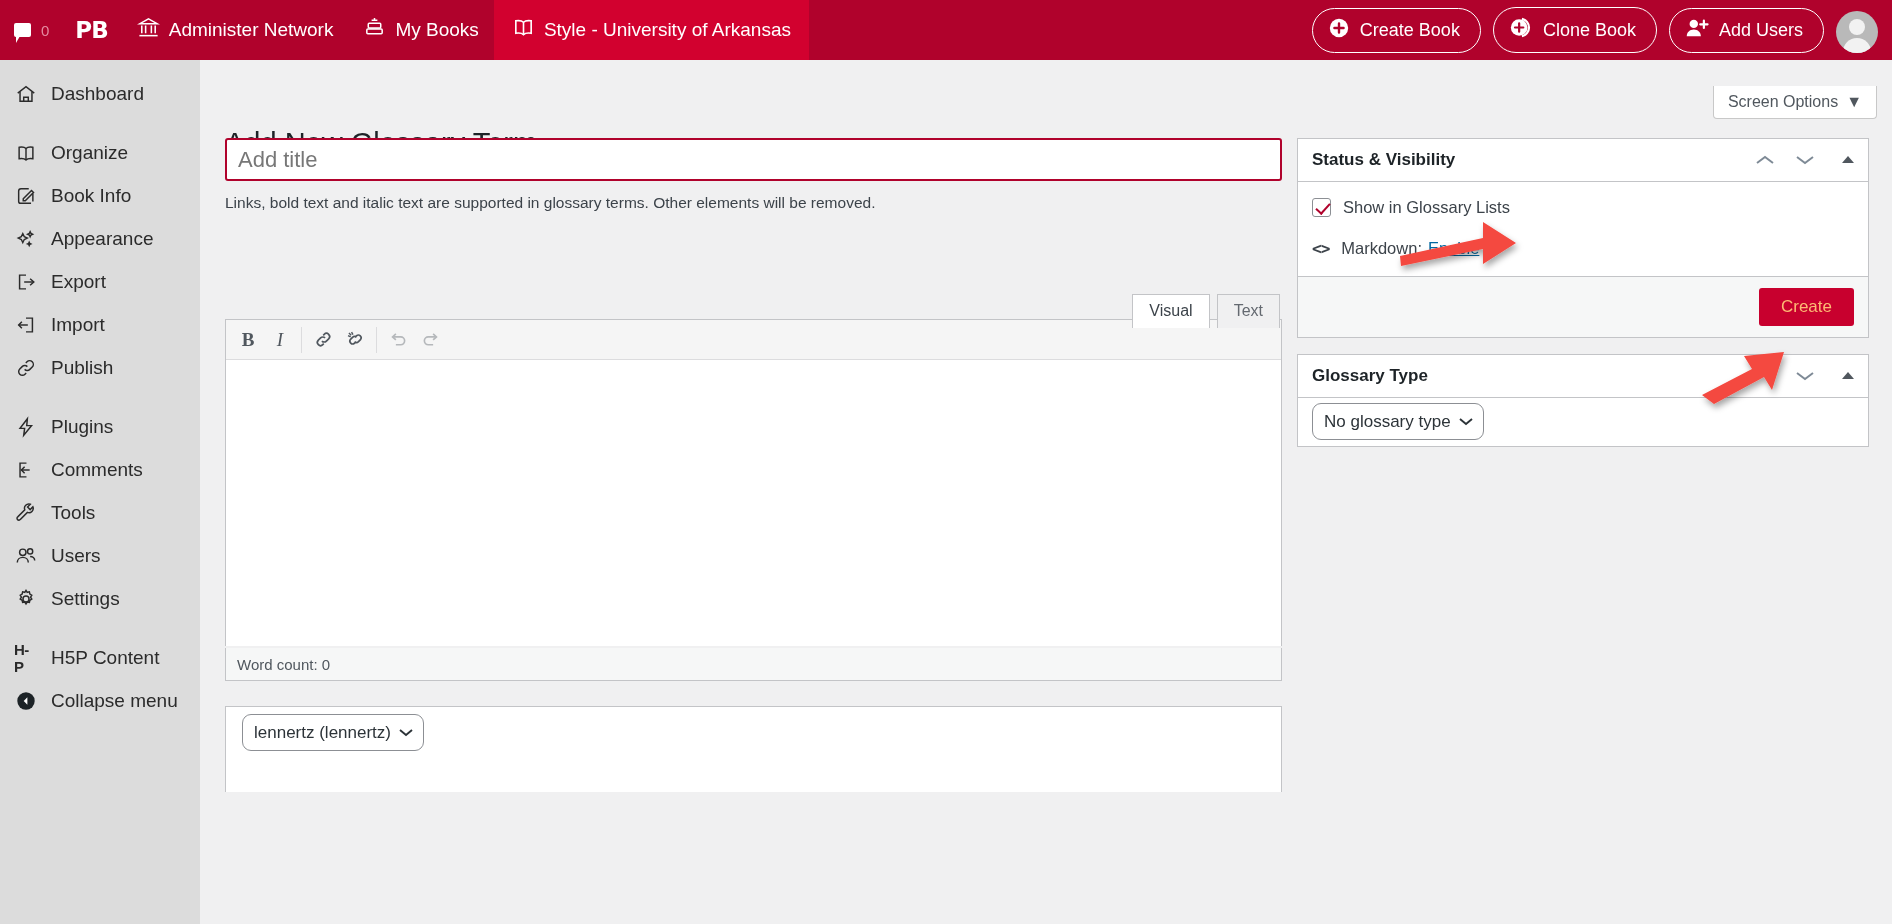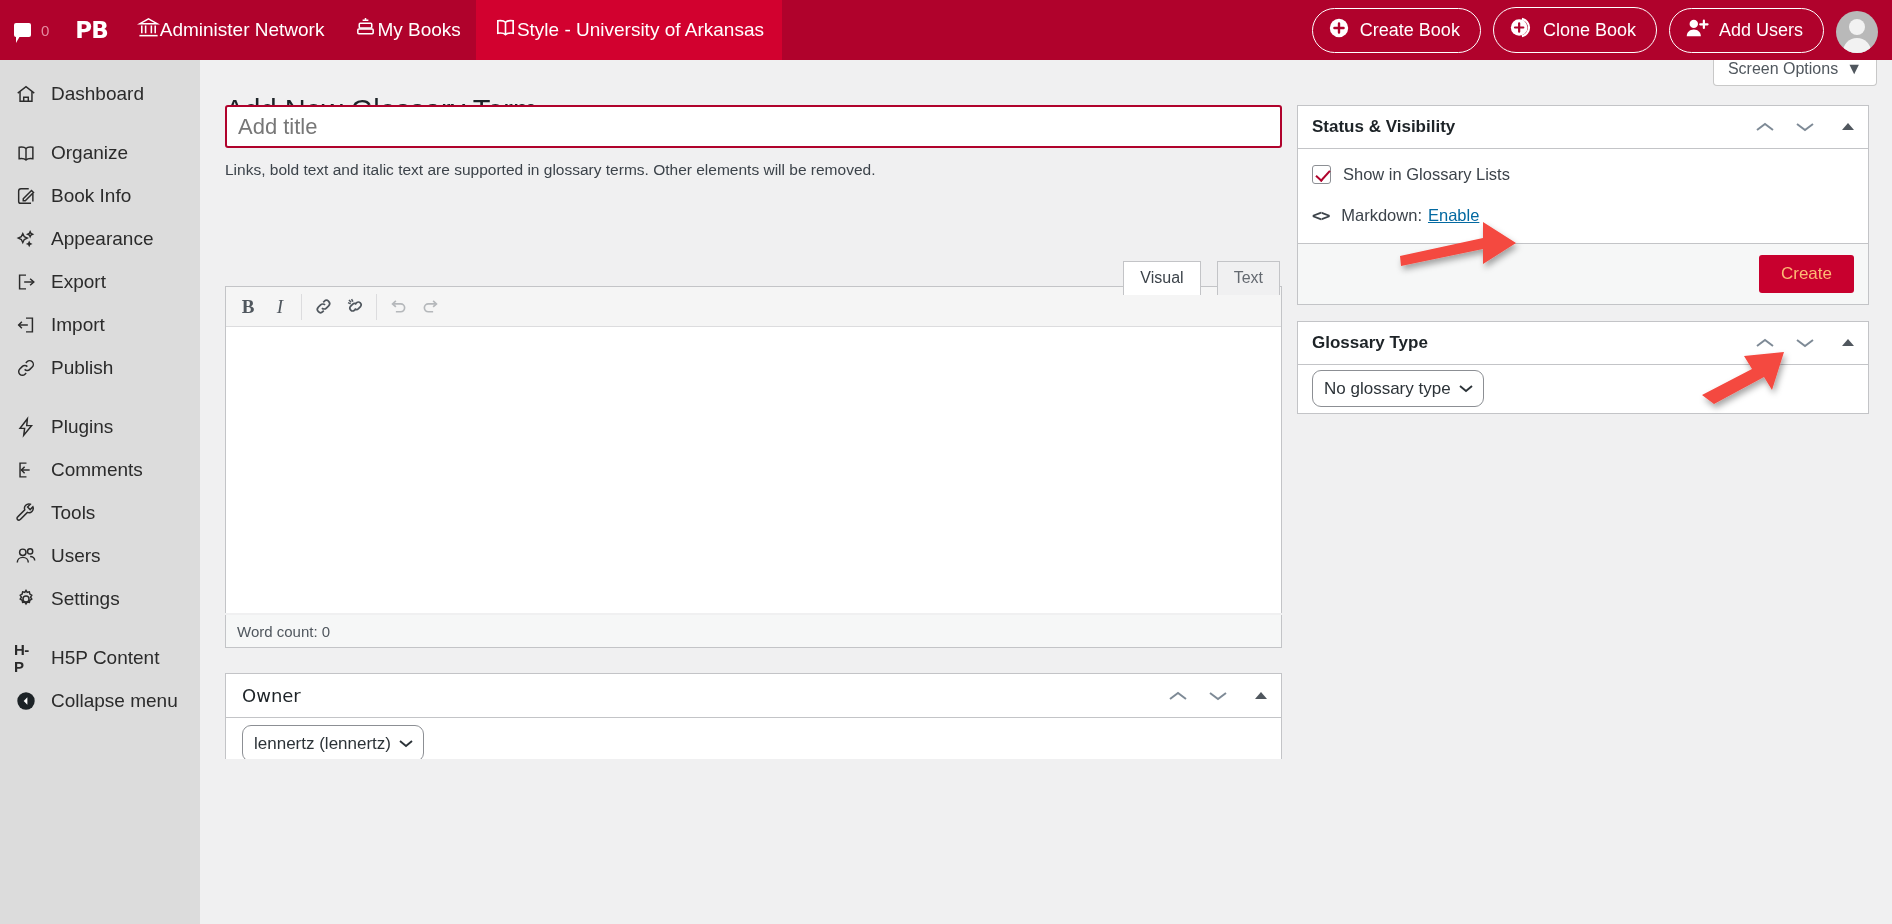--- a/index.html
+++ b/index.html
@@ -16,21 +16,21 @@
   #adminbar {
     position: absolute; top: 0; left: 0;
     width: 1892px; height: 60px;
     background: #b0022c;
     display: flex; align-items: center;
     color: #fff;
     z-index: 60;
   }
   .ab-left { display: flex; align-items: center; height: 60px; }
   .ab-item {
-    display: flex; align-items: center; 
+    display: flex; align-items: center; gap: 9px;
     height: 60px; padding: 0 15px;
     font-size: 19px; color: #fff; cursor: pointer;
     white-space: nowrap;
   }
   .ab-item.highlight { background: #d2012f; padding: 0 18px; }
   .ab-comments { display:flex; align-items:center; gap:10px; padding: 0 12px 0 14px; height:60px; cursor:pointer;}
   .bubble {
     width: 17px; height: 14px; background: #fff; border-radius: 2px;
     position: relative; display: inline-block;
   }
@@ -75,21 +75,21 @@
     height: 43px; padding-left: 14px;
     font-size: 19px; color: #2b2b2b; cursor: pointer;
   }
   .menu-item .mi-ico { width: 24px; height: 24px; display:flex; align-items:center; justify-content:center; flex:0 0 24px;}
   .menu-item .mi-ico svg { display:block; }
   .menu-gap { height: 16px; }
   .menu-item.h5p .h5p-mark { font-weight: bold; font-size: 15px; letter-spacing: -0.5px; font-family:"Liberation Sans",sans-serif;}
 
   
   #main {
-    position: absolute; top: 43px; left: 200px;
+    position: absolute; top: 76px; left: 200px;
     width: 1692px; height: 716px;
     background: #f0f0f1;
     overflow: hidden;
   }
   #screen-options {
     position: absolute; right: 15px; top: 10px;
     background: #fff; border: 1px solid #c8c8c8; border-top: none;
     border-radius: 0 0 4px 4px;
     padding: 7px 14px; font-size: 16px; color: #50575e; cursor: pointer;
     display:flex; align-items:center; gap:8px;
@@ -111,21 +111,21 @@
   #title-input::placeholder { color: #777; opacity: 1; }
 
   #title-help {
     position: absolute; left: 25px; top: 118px;
     font-size: 15.5px; color: #3c434a;
   }
 
   
   #editor-tabs {
     position: absolute; right: 612px; top: 217px;
-    display: flex; gap: 16px; align-items: flex-end; z-index: 5;
+    display: flex; gap: 7px; align-items: flex-end; z-index: 5;
   }
   .ed-tab {
     border: 1px solid #c3c4c7; border-bottom: none;
     padding: 7px 16px 8px; font-size: 16px; color: #646970;
     background: #f0f0f1; cursor: pointer; position: relative; top: 1px;
   }
   .ed-tab.active { background: #fff; color: #3c434a; }
 
   #editor-box {
     position: absolute; left: 25px; top: 243px;
@@ -495,40 +495,20 @@
             <path d="M15 5.5L18.8 9 15 12.5"></path>
         </svg>
       </div>
     </div>
     <div id="editor-canvas"></div>
   </div>
 
   <div id="wordcount">Word count: 0</div>
 
   <div id="owner-box">
-    <div id="owner-head">
-      <span class="mb-title">Owner</span>
-      <span class="mb-ctrls">
-        <span class="arrow-ctrl">
-          <svg width="22" height="14" viewBox="0 0 22 14" fill="none" stroke="#7e8a96" stroke-width="2">
-              <path d="M3 10l8-6 8 6"></path>
-            </svg>
-        </span>
-        <span class="arrow-ctrl">
-          <svg width="22" height="14" viewBox="0 0 22 14" fill="none" stroke="#7e8a96" stroke-width="2">
-              <path d="M3 4l8 6 8-6"></path>
-            </svg>
-        </span>
-        <span class="arrow-ctrl" style="margin-left:6px">
-          <svg width="16" height="12" viewBox="0 0 16 12" fill="#50575e">
-              <path d="M8 2l6 7H2z"></path>
-            </svg>
-        </span>
-      </span>
-    </div>
     <div id="owner-body">
       <span class="sel-wrap">
         <span class="wp-select">lennertz (lennertz)</span>
         <span class="chev">
           <svg width="16" height="11" viewBox="0 0 16 11" fill="none" stroke="#2c3338" stroke-width="1.9">
               <path d="M2 3l6 5 6-5"></path>
             </svg>
         </span>
       </span>
     </div>

